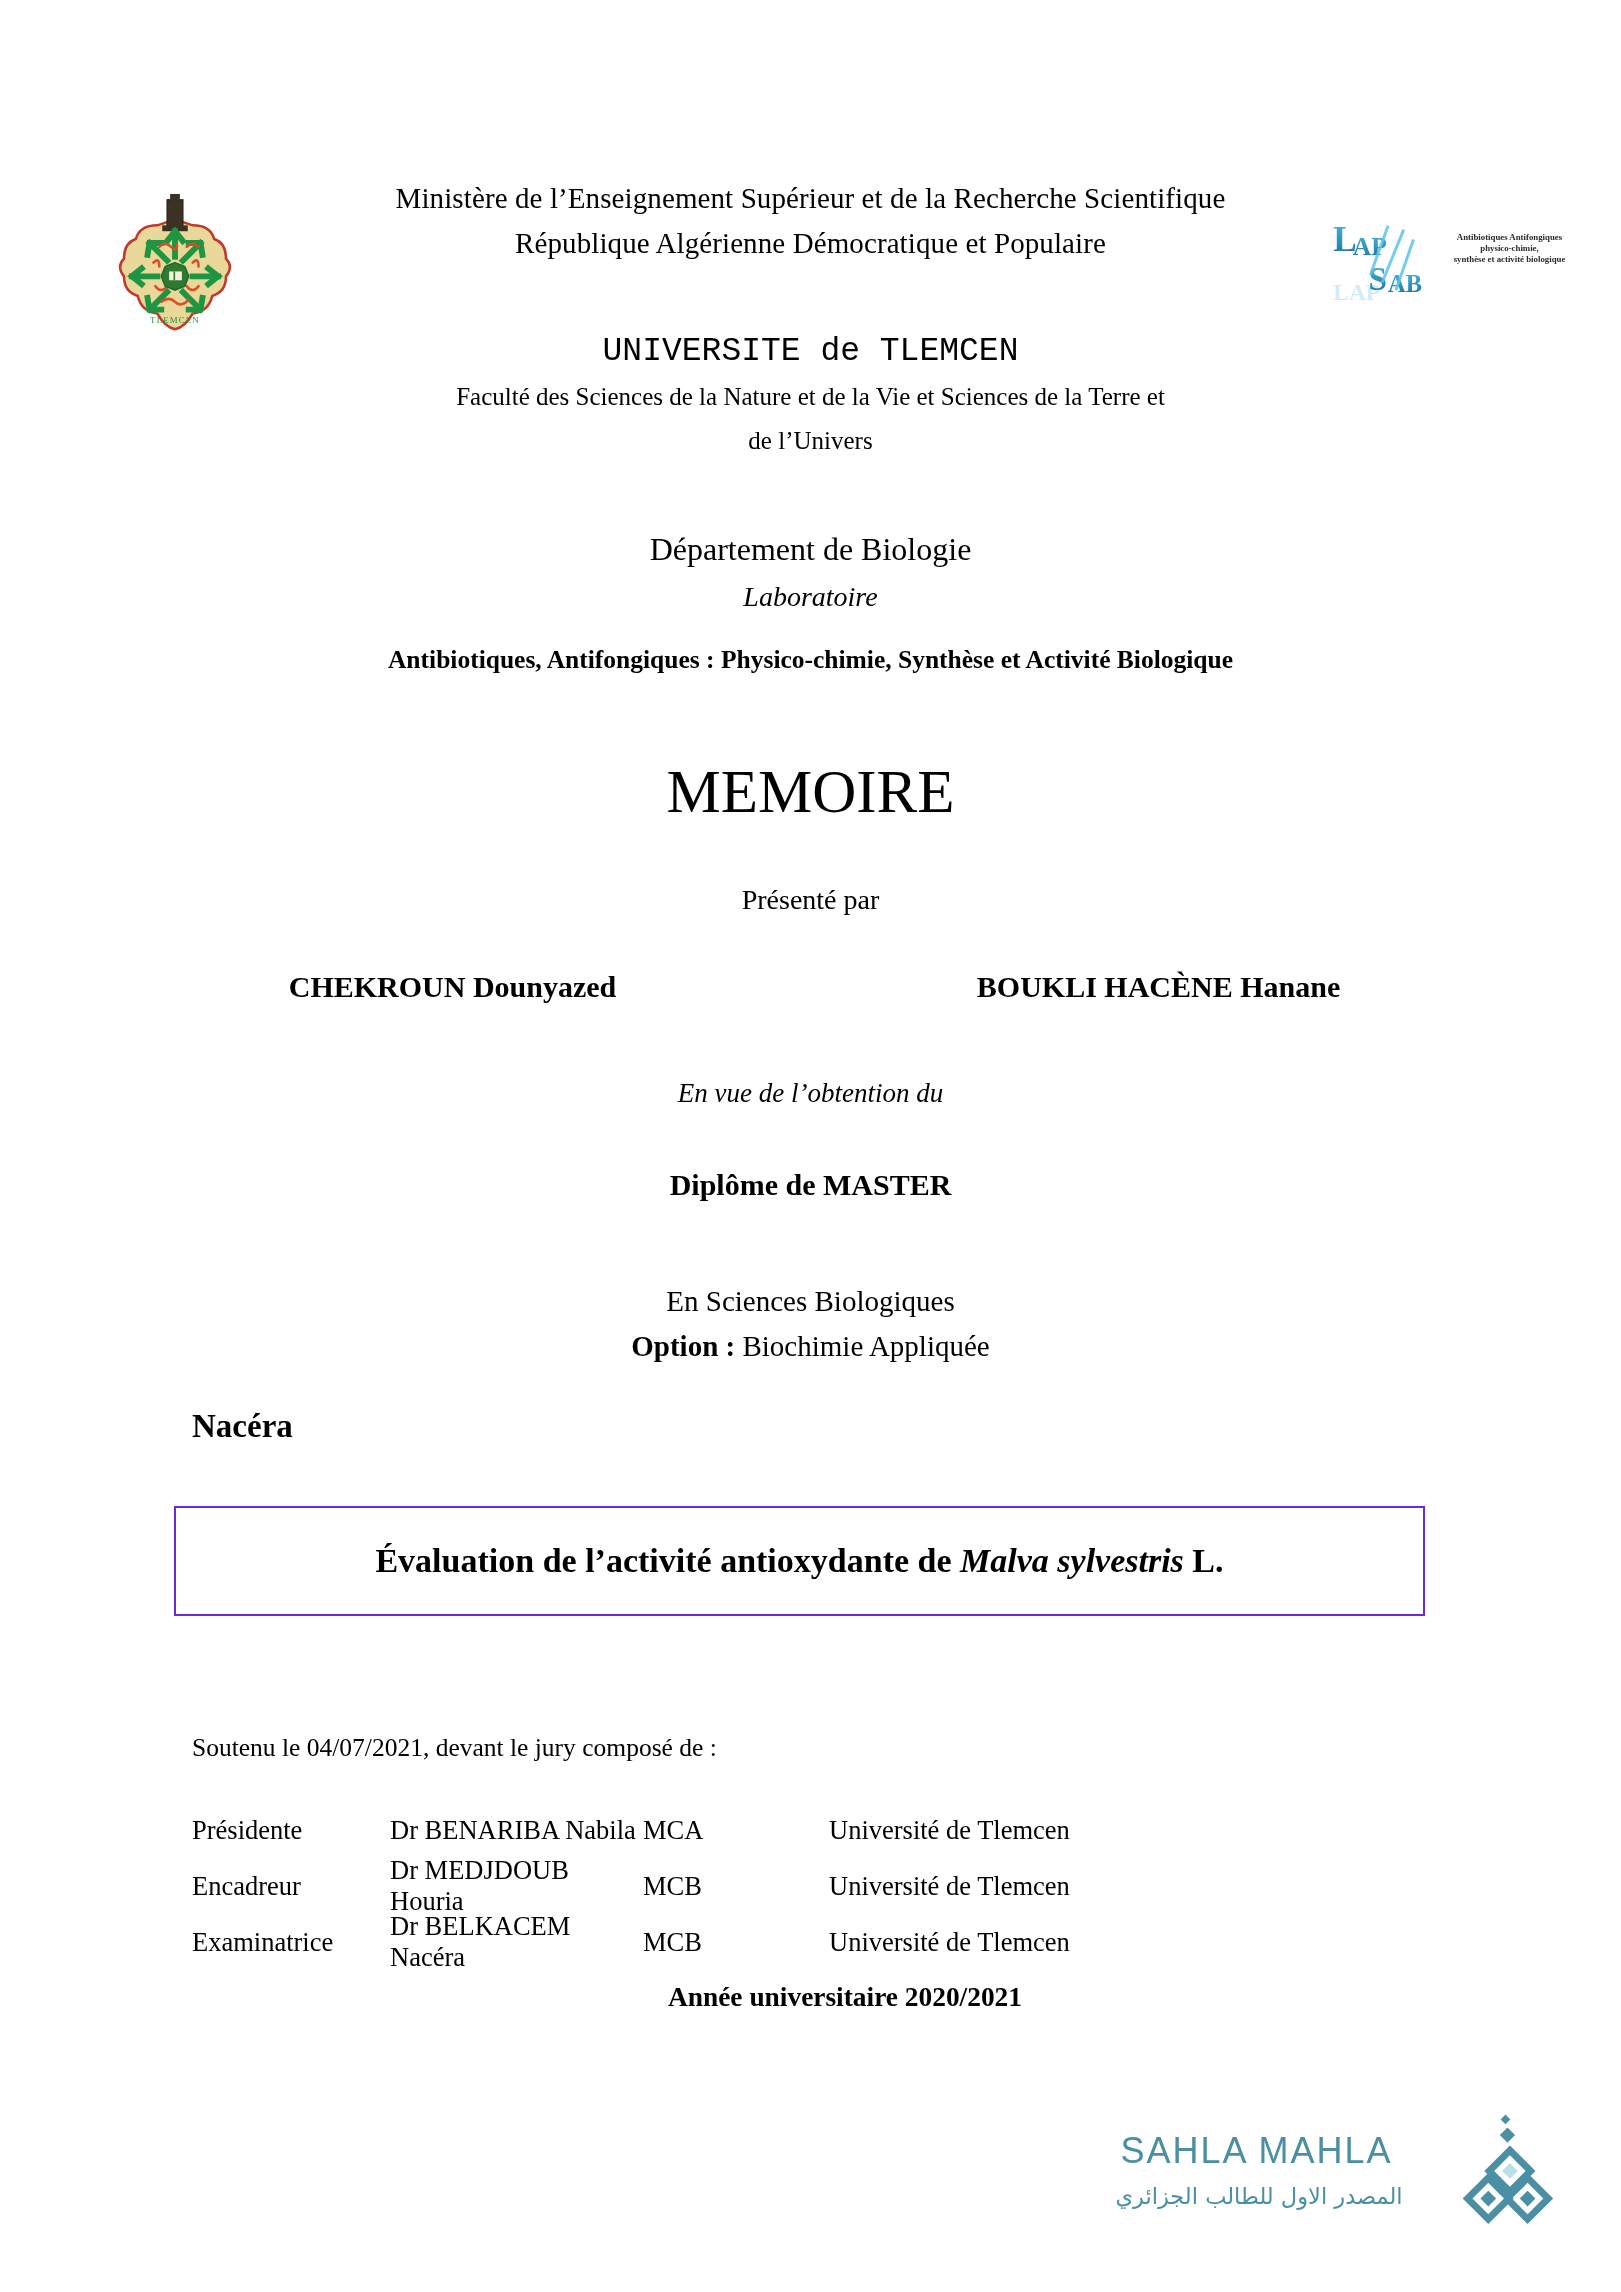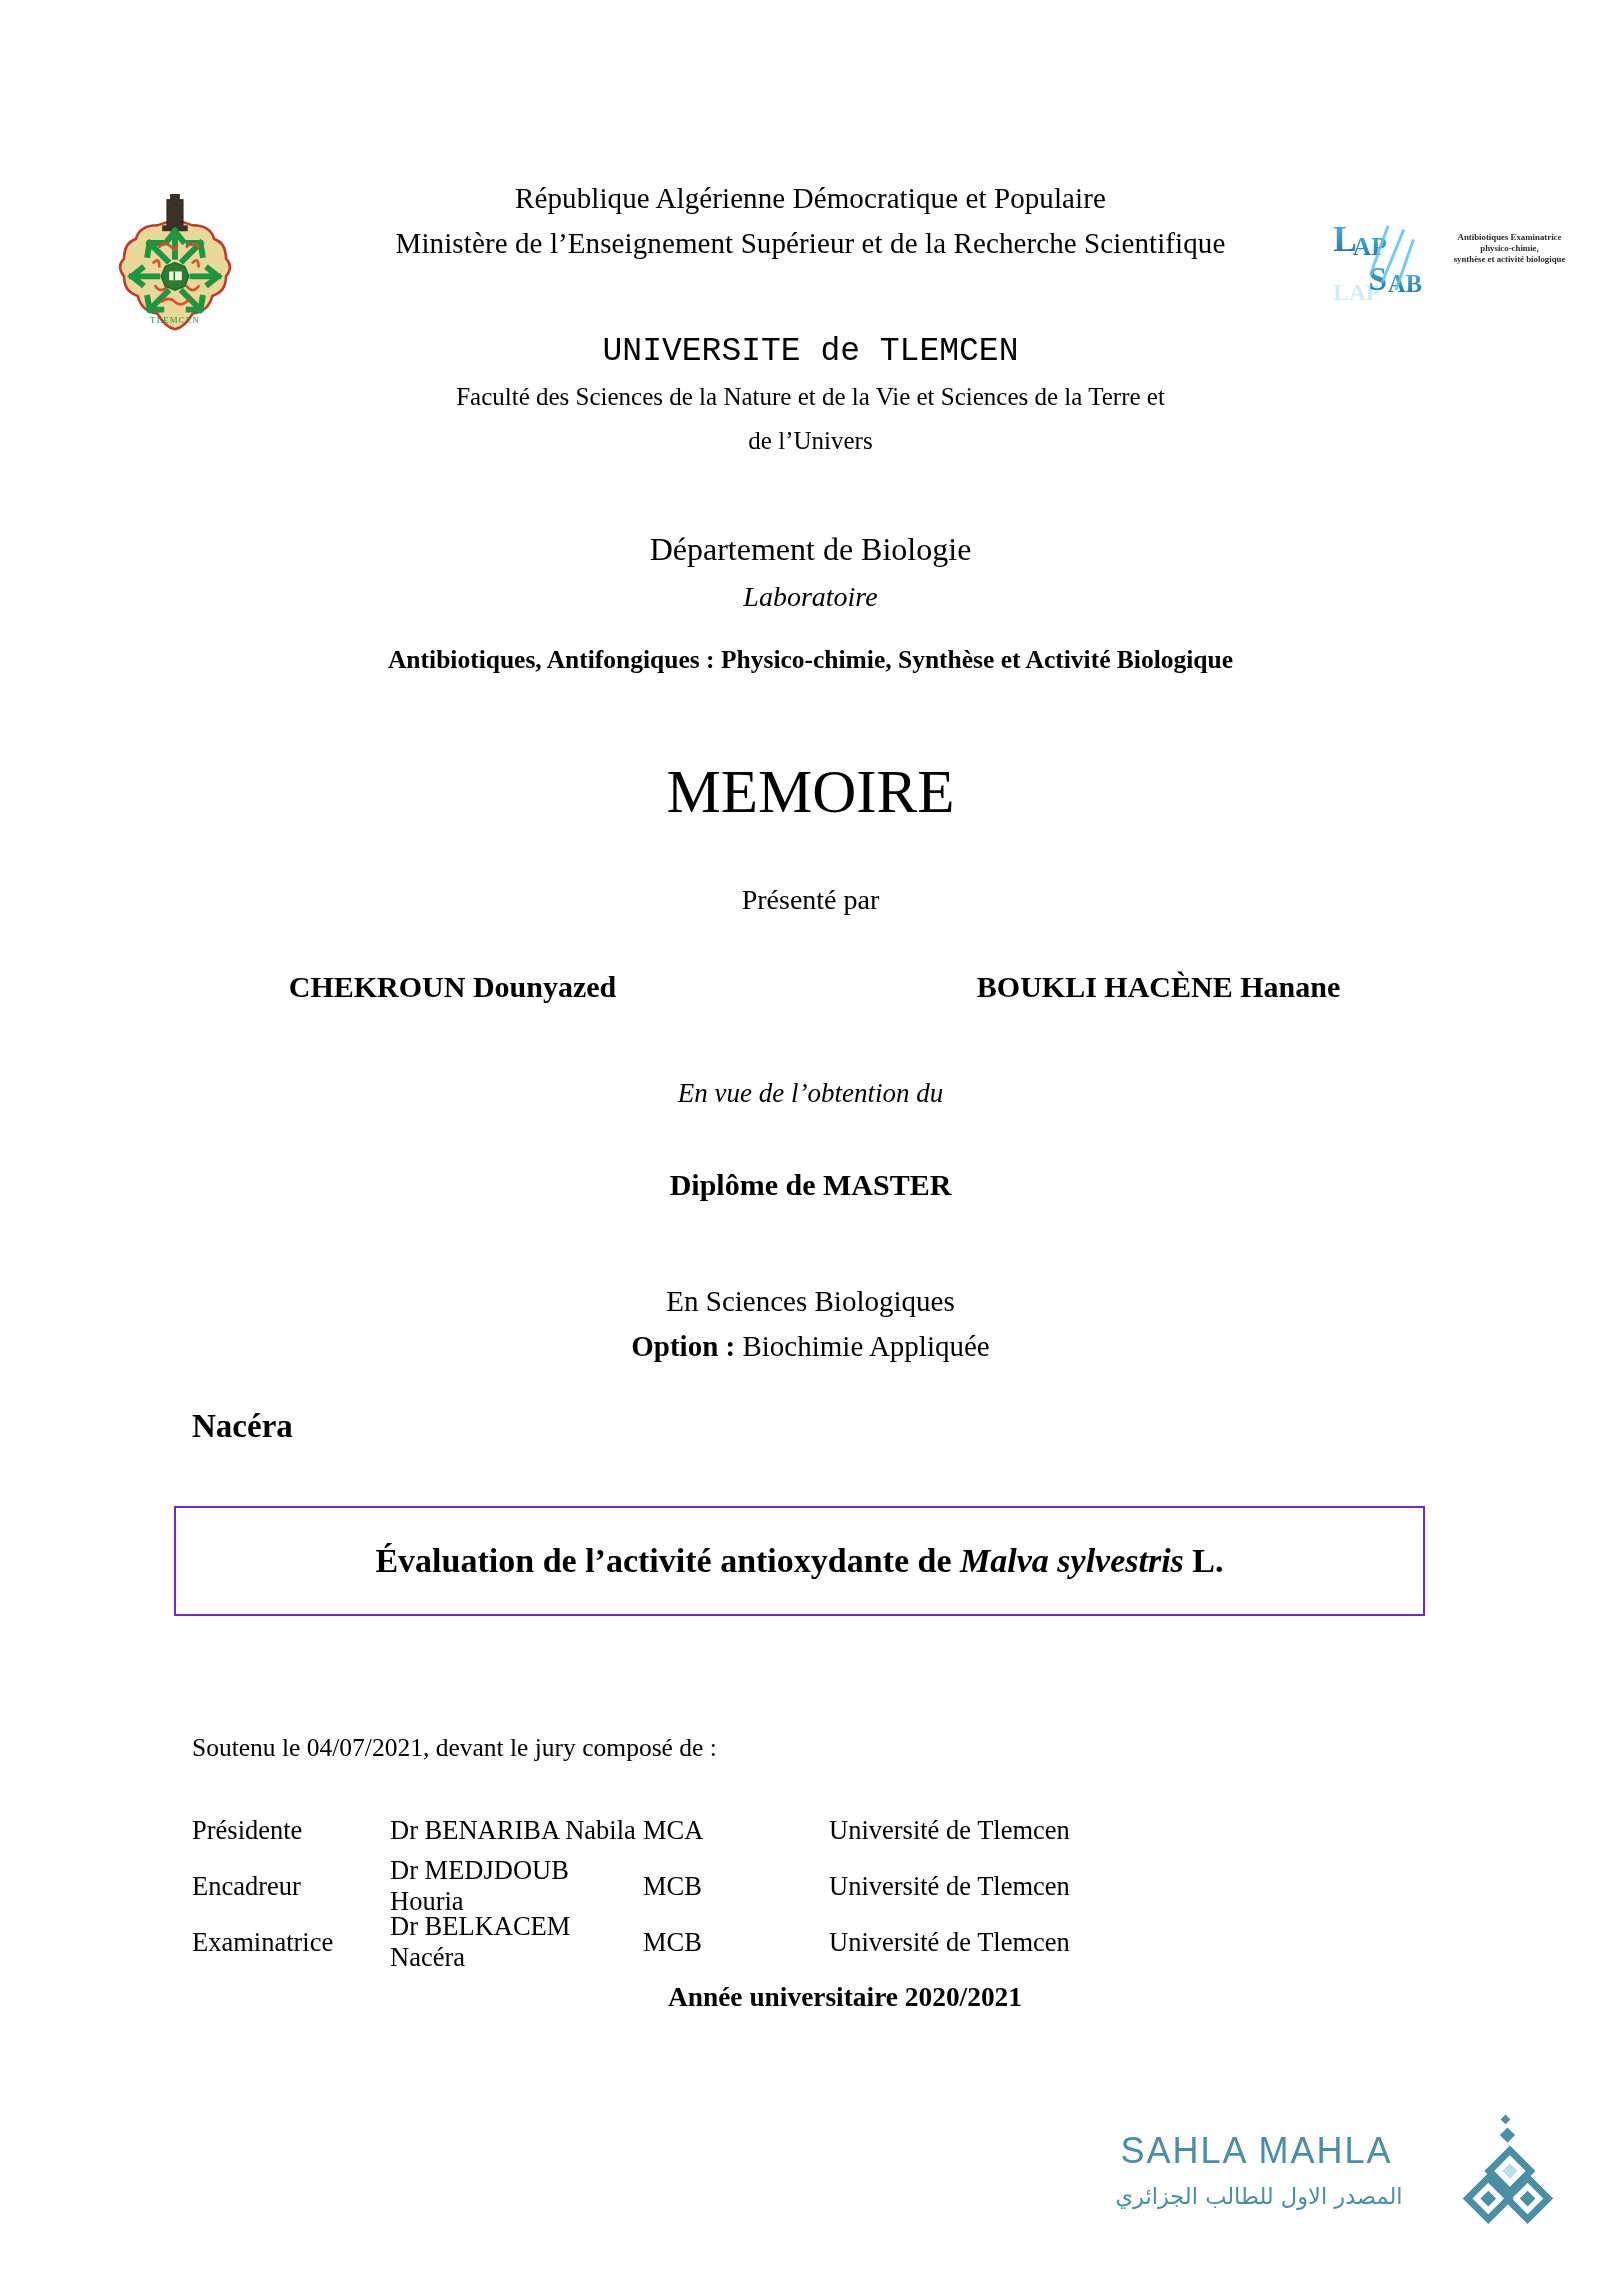--- a/index.html
+++ b/index.html
@@ -347,29 +347,29 @@
       <g stroke="#5cc3ea" stroke-width="3" fill="none" opacity="0.85">
         <path d="M58 12 L40 62"></path>
         <path d="M74 16 L52 70"></path>
         <path d="M84 26 L66 78"></path>
       </g>
       <g opacity="0.25">
         <text x="2" y="88" font-family="Liberation Serif, serif" font-size="24" font-weight="bold" fill="#46b8e8">LAP</text>
       </g>
     </svg>
     <div class="lap-text">
-      <div>Antibiotiques Examinatrice</div>
+      <div>Antibiotiques Antifongiques</div>
       <div>physico-chimie,</div>
       <div>synthèse et activité biologique</div>
     </div>
   </div>
 
   <div class="header-block">
+    <div class="header-line">Ministère de l’Enseignement Supérieur et de la Recherche Scientifique</div>
     <div class="header-line">République Algérienne Démocratique et Populaire</div>
-    <div class="header-line">Ministère de l’Enseignement Supérieur et de la Recherche Scientifique</div>
   </div>
 
   <div class="univ-block">
     <div class="univ-title">UNIVERSITE de TLEMCEN</div>
     <div class="faculty">Faculté des Sciences de la Nature et de la Vie et Sciences de la Terre et</div>
     <div class="faculty">de l’Univers</div>
   </div>
 
   <div class="dept-block">
     <div class="dept-title">Département de Biologie</div>

